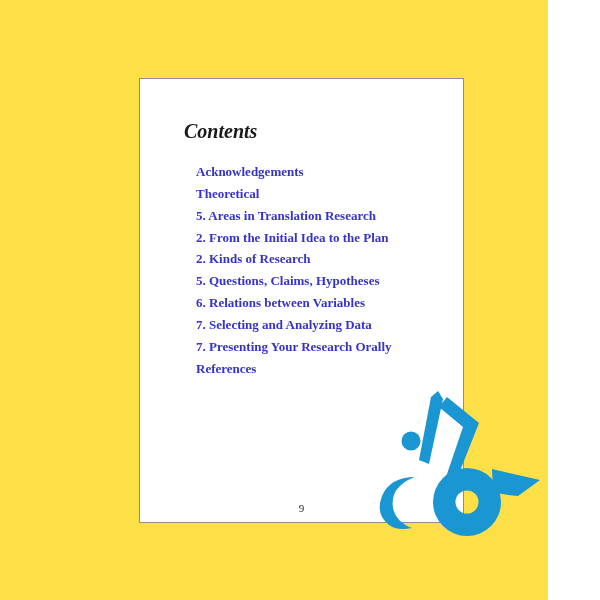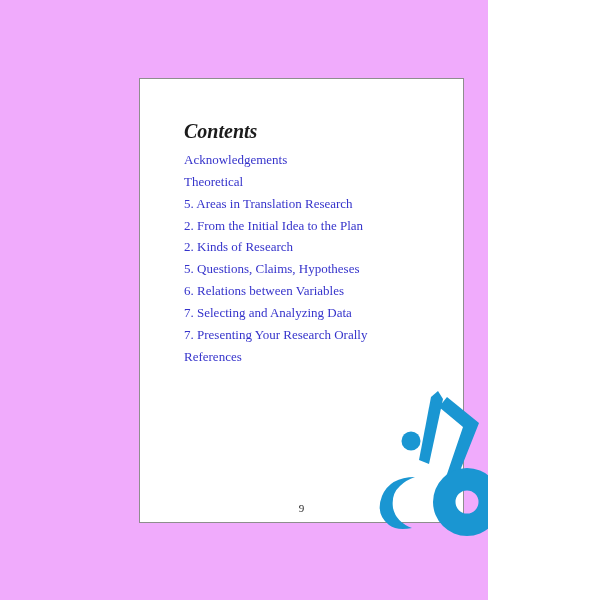--- a/index.html
+++ b/index.html
@@ -2,23 +2,23 @@
 <html style="--logo_blue: #1a96d2; --link_blue: #3533cb; --title_color: #1b1b1b; --border_gray: #8e8e8e; --page_number_color: #2a2a2a;"><head>
 <meta charset="utf-8">
 <style>
   html, body {
     margin: 0;
     padding: 0;
     background: #ffffff;
   }
   .canvas {
     position: relative;
-    width: 488px;
+    width: 548px;
     height: 600px;
-    background: #f0abfc;
+    background: #fde047;
     overflow: hidden;
     font-family: "Liberation Serif", serif;
   }
   .page {
     position: absolute;
     left: 139px;
     top: 78px;
     width: 325px;
     height: 445px;
     box-sizing: border-box;
@@ -35,23 +35,24 @@
     line-height: 21px;
     font-weight: bold;
     font-style: italic;
     color: var(--title_color, #1b1b1b);
     letter-spacing: 0px;
   }
   .toc {
     position: absolute;
     left: 184px;
     top: 149px;
-    margin: 0;
+    margin: 12px;
     padding: 0;
     list-style: none;
+    font-weight: bold;
   }
   .toc li {
     margin: 0;
     padding: 0;
     font-family: "Liberation Serif", serif;
     font-size: 13px;
     line-height: 21.85px;
     color: var(--link_blue, #3533cb);
     white-space: nowrap;
     cursor: pointer;

